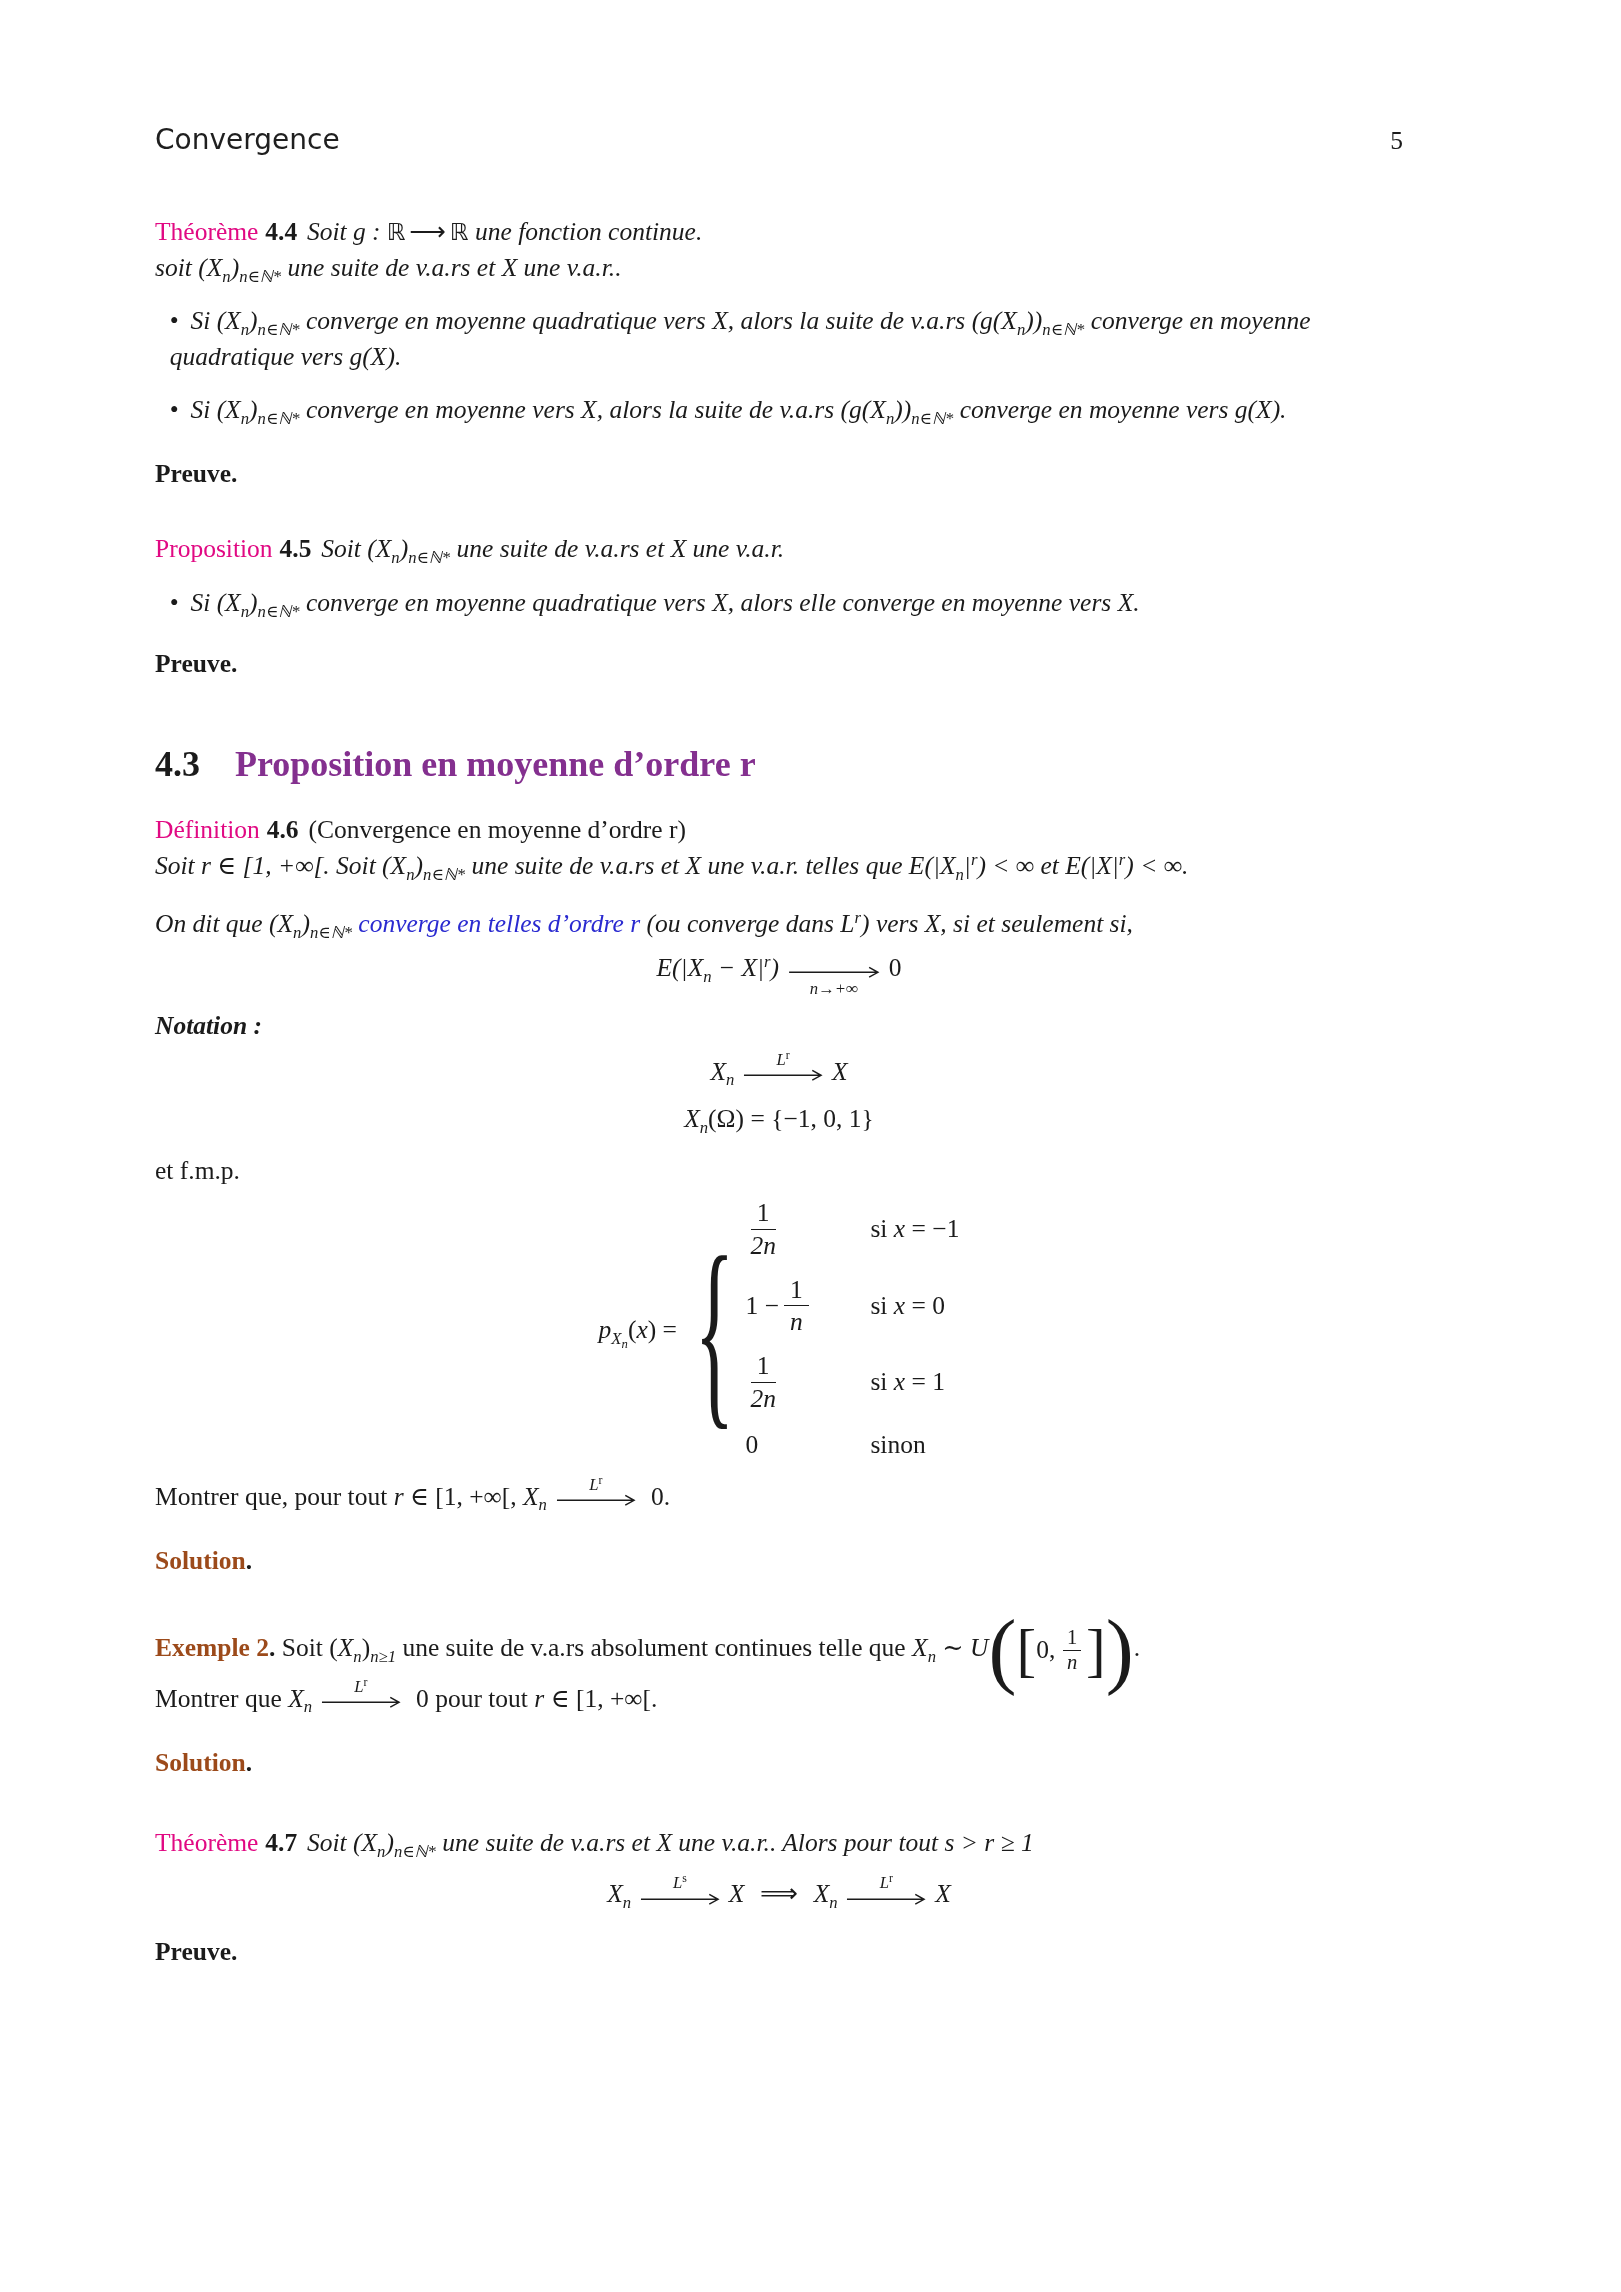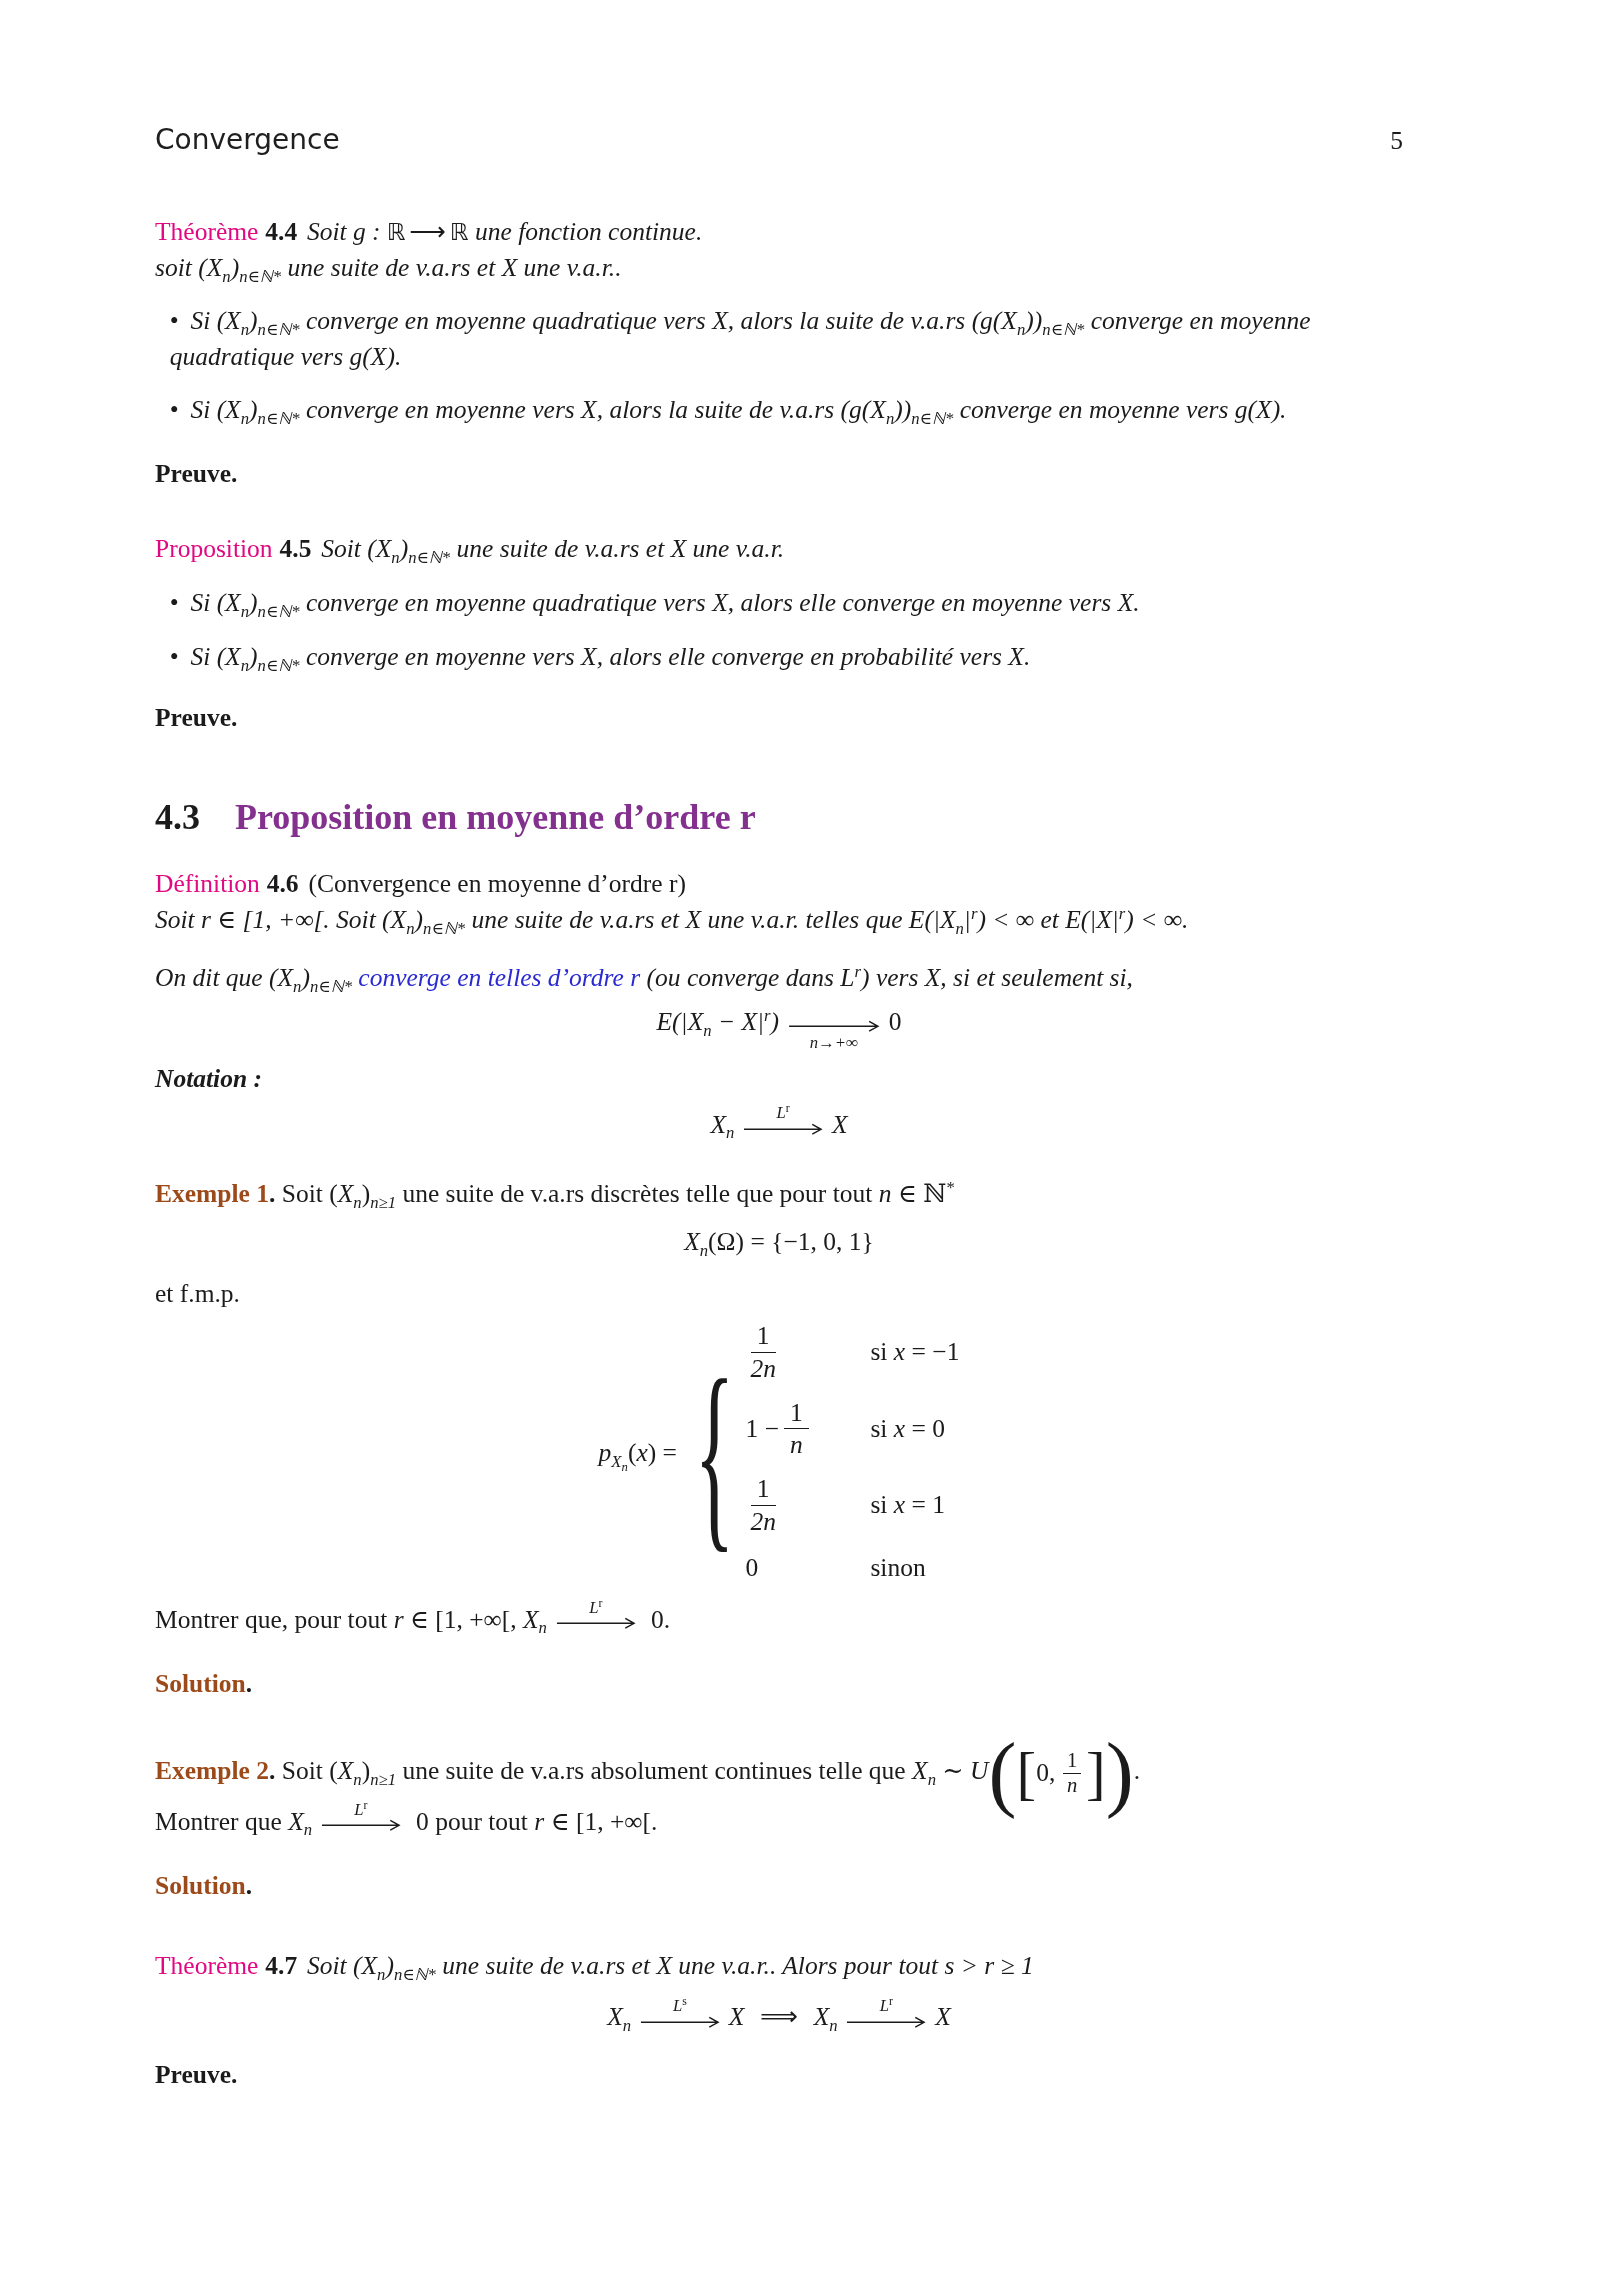--- a/index.html
+++ b/index.html
@@ -93,23 +93,20 @@
   <p class="para b mt28">Preuve.</p>
 
   <p class="para mt40">
     <span class="lab-m">Proposition</span><span class="num">4.5</span><span class="it">Soit (X</span><sub class="it">n</sub><span class="it">)</span><sub class="it">n∈ℕ*</sub><span class="it"> une suite de v.a.rs et X une v.a.r.</span>
   </p>
 
   <p class="para it bullet mt18">
     <span class="bdot">•</span><span>Si (X</span><sub>n</sub><span>)</span><sub>n∈ℕ*</sub><span> converge en moyenne quadratique vers X, alors elle converge en moyenne vers X.</span>
   </p>
 
-  <p class="para it bullet mt18">
-    <span class="bdot">•</span><span>Si (X</span><sub>n</sub><span>)</span><sub>n∈ℕ*</sub><span> converge en moyenne vers X, alors elle converge en probabilité vers X.</span>
-  </p>
 
   <p class="para b mt26">Preuve.</p>
 
   <h2 class="sect">
     <span class="snum">4.3</span><span class="stitle">Proposition en moyenne d’ordre r</span>
   </h2>
 
   <p class="para mt26">
     <span class="lab-m">Définition</span><span class="num">4.6</span><span>(Convergence en moyenne d’ordre r)</span>
     <br>
@@ -127,23 +124,20 @@
   </div>
 
   <p class="para it mt10">Notation :</p>
 
   <div class="display mt8">
     <span class="it">X</span><sub class="it">n</sub><span class="limarr above"><span class="lab"><span class="it">L</span><sup>r</sup></span><svg width="82" height="12.7" viewBox="0 0 84 13">
           <path d="M2 6.5 H80 M72 1.5 L81 6.5 L72 11.5" fill="none" stroke="#1b1b1b" stroke-width="1.5"></path>
         </svg></span><span class="it">X</span>
   </div>
 
-  <p class="para mt34">
-    <span class="lab-br">Exemple 1</span><span class="b">.</span><span> Soit (</span><span class="it">X</span><sub class="it">n</sub><span>)</span><sub class="it">n≥1</sub><span> une suite de v.a.rs discrètes telle que pour tout </span><span class="it">n</span><span> ∈ ℕ</span><sup>*</sup>
-  </p>
 
   <div class="display mt12">
     <span class="it">X</span><sub class="it">n</sub><span>(Ω) = {−1, 0, 1}</span>
   </div>
 
   <p class="para mt16">et f.m.p.</p>
 
   <div class="display disp-cases mt8">
     <span><span class="it">p</span><sub><span class="it">X</span><sub class="it">n</sub></sub><span>(</span><span class="it">x</span><span>) =</span></span>
     <span class="brace">{</span>

